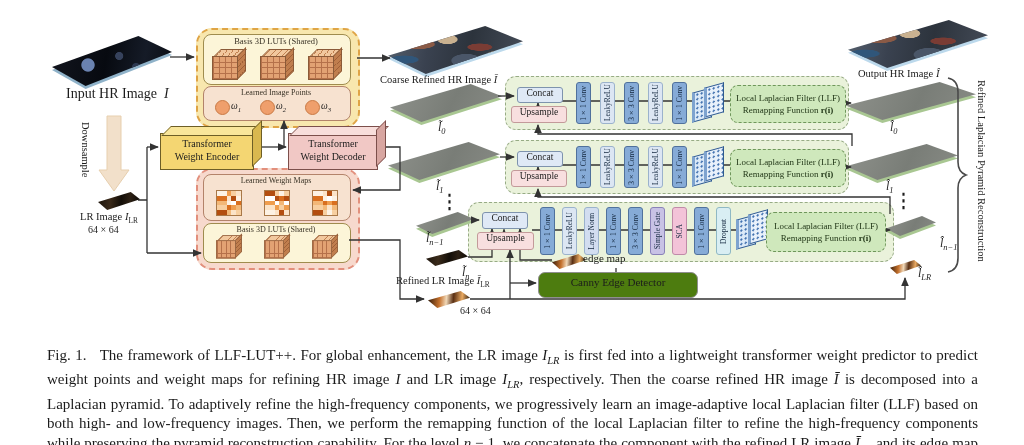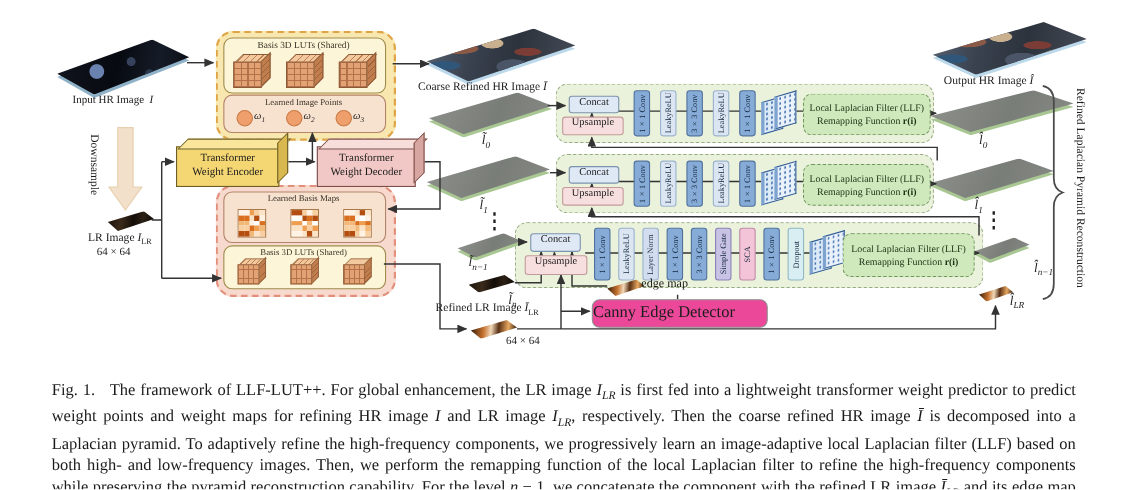--- a/index.html
+++ b/index.html
@@ -62,22 +62,22 @@
   .b-conv{background:#86abd7;border:1px solid #50719c;}
   .b-light{background:#dce6f3;border:1px solid #9bb2cc;}
   .b-lnorm{background:#d2ddf0;border:1px solid #9bb2cc;}
   .b-gate{background:#c8c2e5;border:1px solid #8a82b8;}
   .b-sca{background:#f3c3d8;border:1px solid #c08aa8;}
   .b-drop{background:#d9eef3;border:1px solid #8fb8c4;}
 
   .llf{position:absolute;z-index:4;background:#cfe8bc;border:1.3px dashed #6f965b;border-radius:8px;
        display:flex;flex-direction:column;justify-content:center;text-align:center;font-size:9px;line-height:1.35;color:#1e3314;}
 
-  .canny{position:absolute;z-index:4;background:#ec4899;border:1px solid #8f8f8f;border-radius:7px;
-         font-size:15px;padding-top:3px;}
+  .canny{position:absolute;z-index:4;background:#4d7c0f;border:1px solid #8f8f8f;border-radius:7px;
+         text-align:center;font-size:11px;padding-top:3px;}
 
   
   .fmaps{position:absolute;z-index:4;width:30px;height:36px;}
   .fpanel{position:absolute;width:16px;height:28px;border:1px solid #2f5a8f;transform:skewY(-16deg);
           background-image:radial-gradient(circle,#3f6fae 0.9px,transparent 1.1px);
           background-size:4.5px 4.5px;background-color:#e9f1fb;border-left:3px solid #7ea3cf;}
   .fpanel.p1{left:0;top:6px;background-color:#dcEAf8;}
   .fpanel.p2{left:12px;top:1px;}
 
   
@@ -98,21 +98,21 @@
       radial-gradient(ellipse at 68% 44%,#7a3c34 0 9%,transparent 10%),
       radial-gradient(ellipse at 58% 72%,#4a5668 0 13%,transparent 14%),
       radial-gradient(ellipse at 84% 58%,#9a8a72 0 8%,transparent 9%),
       radial-gradient(ellipse at 12% 70%,#30567a 0 8%,transparent 9%),
       linear-gradient(100deg,#55606e,#3a4250 30%,#2c333c 60%,#454c58);}
   .photo-color .under{background:#bcd9ec;}
   .flatimg{position:absolute;z-index:4;clip-path:polygon(0 55%,78% 0,100% 40%,22% 100%);}
   .img-dark{background:linear-gradient(95deg,#241a10 10%,#3a2a1a 30%,#130e08 55%,#2c2014 75%,#0c0906);}
   .img-warm{background:linear-gradient(95deg,#2a1608,#c4702c 28%,#f0d8b8 44%,#5a3014 60%,#e8a860 80%,#1a0e04);}
 
-  .lab{position:absolute;z-index:4;font-size:10px;white-space:nowrap;}
+  .lab{position:absolute;z-index:4;font-size:14px;white-space:nowrap;}
   .mathlab{position:absolute;z-index:4;font-size:12px;font-style:italic;white-space:nowrap;}
   .dots{position:absolute;z-index:4;font-size:15px;font-weight:bold;transform:scaleY(1.3);}
   .vtext{position:absolute;z-index:4;writing-mode:vertical-rl;font-size:10.5px;white-space:nowrap;}
 
   #caption{position:absolute;left:47px;top:331px;width:931px;z-index:4;
            font-size:15px;line-height:19.4px;text-align:justify;color:#1b1b1b;}
   sub{font-size:70%;}
 </style>
 </head>
 <body>
@@ -210,21 +210,21 @@
   </div>
 
   <div class="vtext" style="left:80px;top:122px">Downsample</div>
 
   <div class="flatimg img-dark" style="left:98px;top:192px;width:42px;height:18px"></div>
   <div class="lab" style="left:80px;top:211px;font-size:10.5px">LR Image <i>I</i><sub>LR</sub></div>
   <div class="lab" style="left:88px;top:224px;font-size:10px">64 × 64</div>
 
   <div class="dashbox pbox" style="left:196px;top:168px;width:160px;height:98px"></div>
   <div class="innerbox peach" style="left:203px;top:174px;width:146px;height:45px"></div>
-  <div class="title-sm" style="left:203px;top:176px;width:146px;font-size:8px">Learned Basis Maps</div>
+  <div class="title-sm" style="left:203px;top:176px;width:146px;font-size:8px">Learned Weight Maps</div>
   <div class="wmap" style="left:216px;top:190px">
       <div style="background: rgb(253, 242, 228);"></div>
       <div style="background: rgb(253, 242, 228);"></div>
       <div style="background: rgb(239, 157, 78);"></div>
       <div style="background: rgb(247, 207, 160);"></div>
       <div style="background: rgb(251, 227, 200);"></div>
       <div style="background: rgb(217, 111, 31);"></div>
       <div style="background: rgb(217, 111, 31);"></div>
       <div style="background: rgb(251, 227, 200);"></div>
       <div style="background: rgb(179, 78, 16);"></div>

